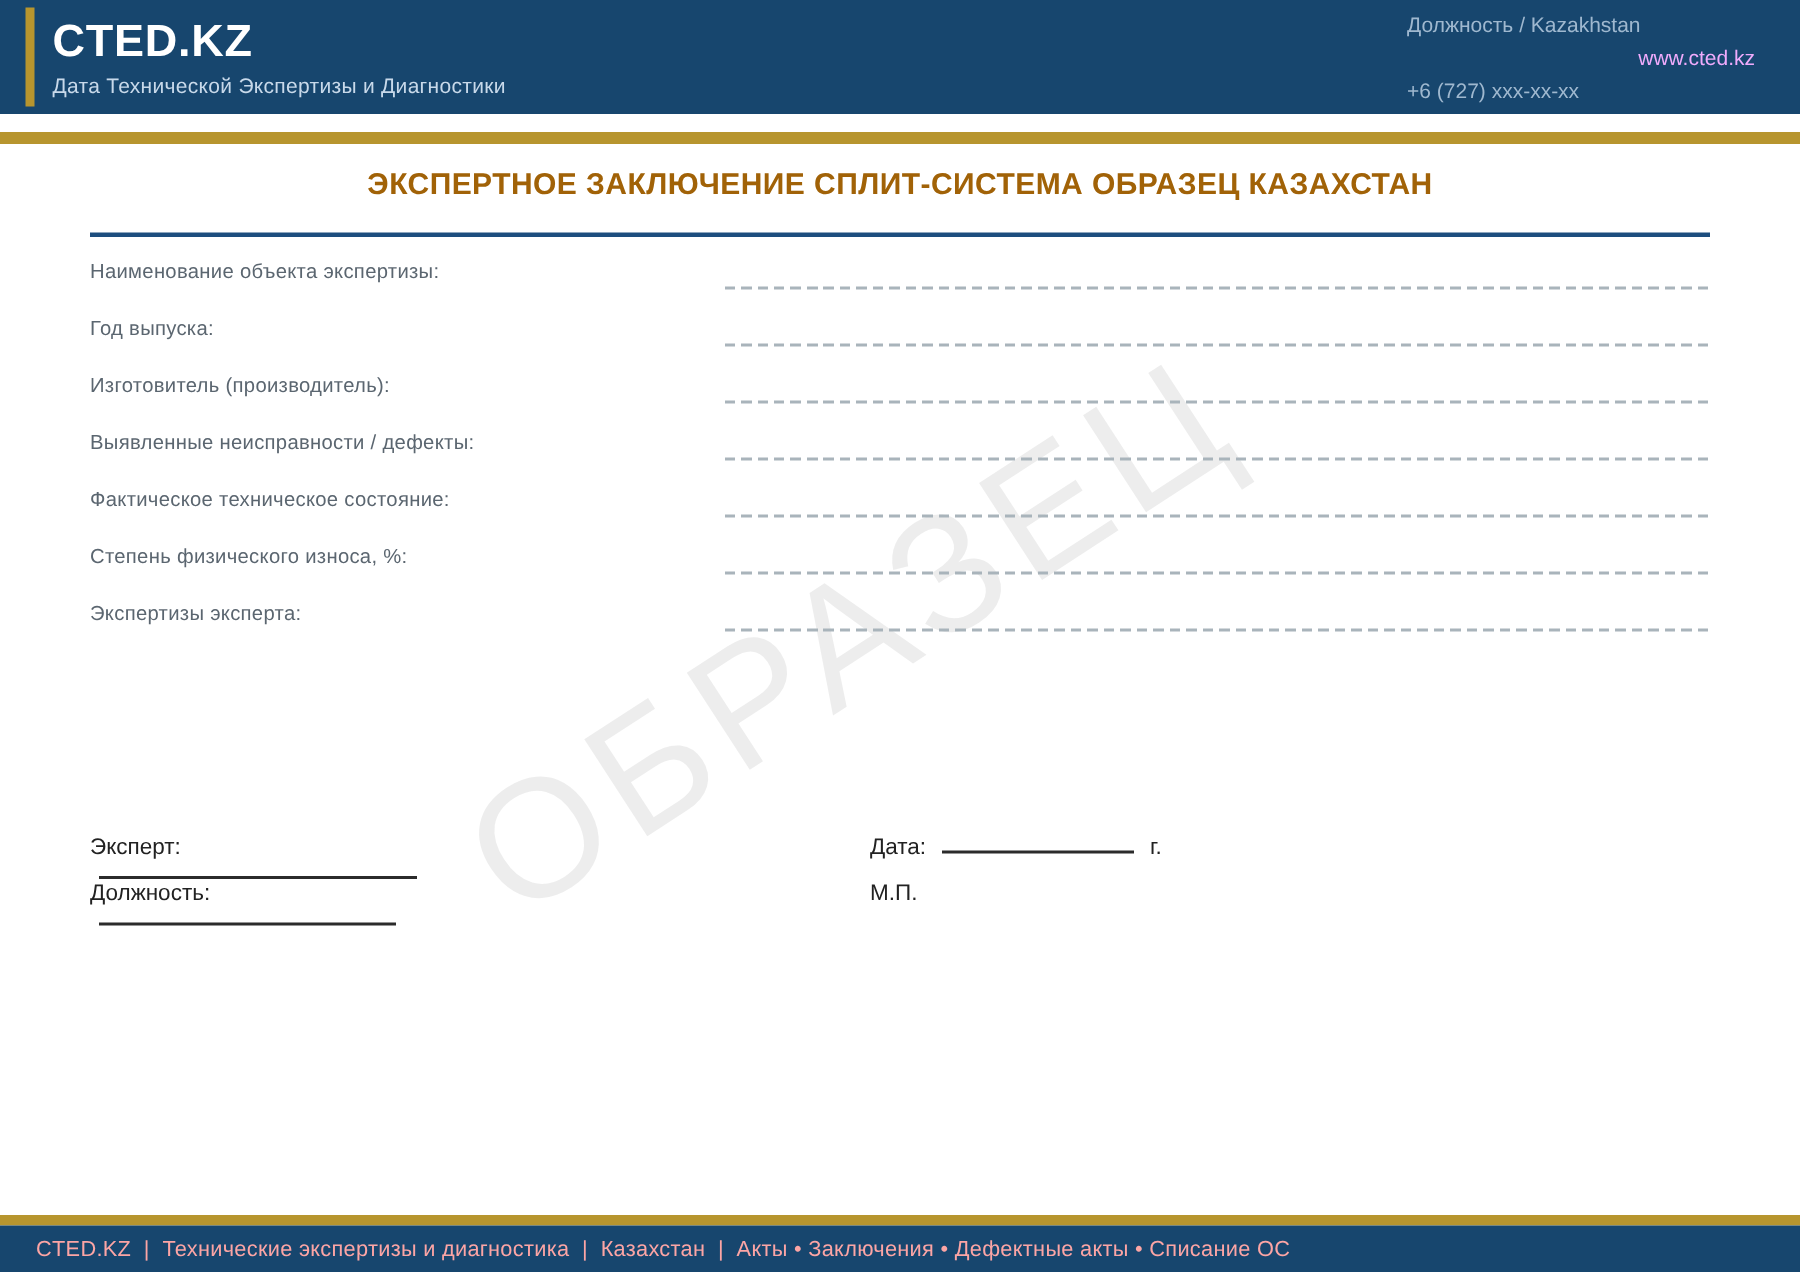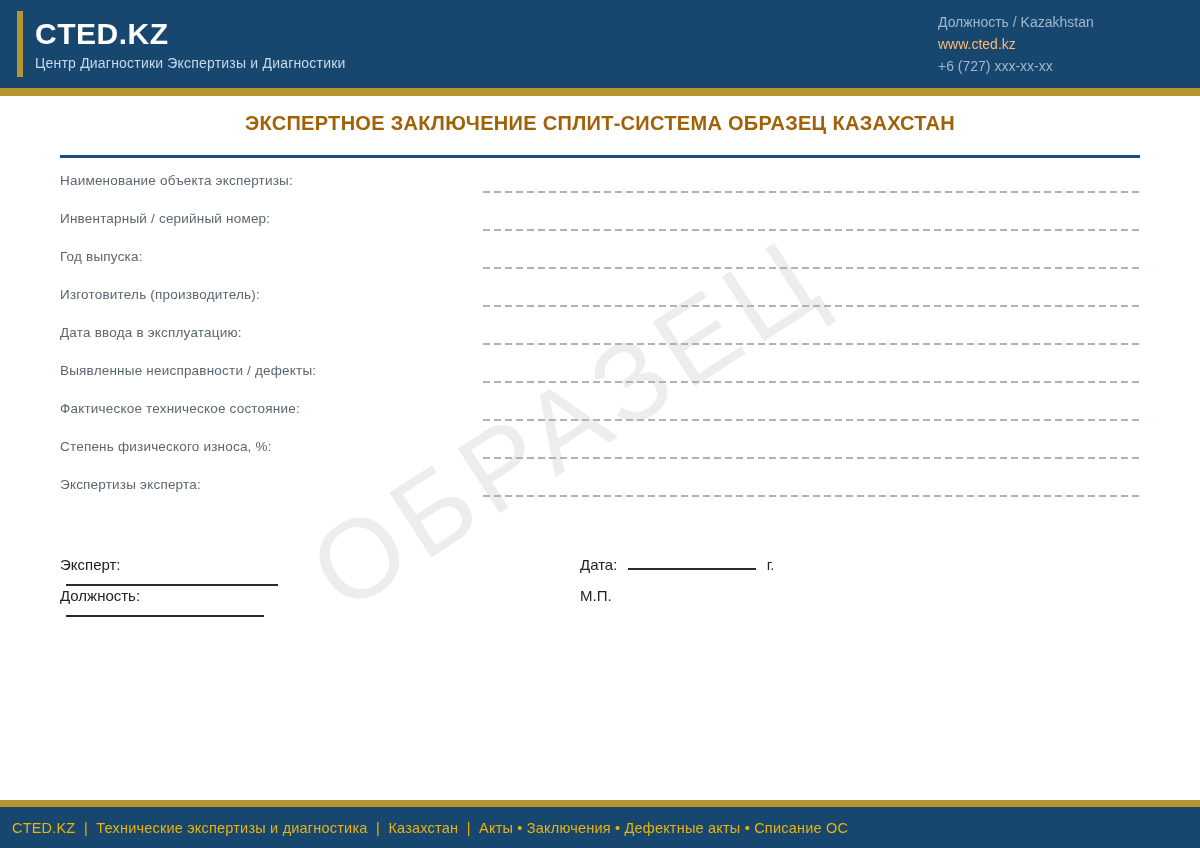--- a/index.html
+++ b/index.html
@@ -7,31 +7,31 @@
   html, body { background: #ffffff; }
   body {
     font-family: "Liberation Sans", sans-serif;
     width: 1200px; height: 848px;
     position: relative; overflow: hidden;
   }
   .page { position: relative; width: 1200px; height: 848px; background: #ffffff; overflow: hidden; }
 
   
   .header {
-    position: absolute; top: 0; left: 0; right: 0; height: 88px;
+    position: absolute; top: 0; left: 0; right: 0; height: 76px;
     background: #17466E;
     display: flex; align-items: center; justify-content: space-between;
     padding: 0 30px 0 17px;
   }
   .brand { display: flex; align-items: center; }
   .brand-accent { width: 6px; height: 66px; background: #B7952E; margin-right: 12px; }
   .brand-logo { color: #ffffff; font-size: 30px; font-weight: bold; letter-spacing: 0.5px; line-height: 1.1; }
   .brand-subtitle { color: #c8d9ea; font-size: 14px; margin-top: 5px; letter-spacing: 0.2px; }
   .contact { width: 232px; font-size: 14px; line-height: 22px; color: #9fb8cf; text-align: left; }
-  .contact .website { color: #fdba74; cursor: pointer; }
+  .contact .website { color: #f0abfc; cursor: pointer; text-align: right; }
 
   .gold-stripe-top { position: absolute; top: 88px; left: 0; right: 0; height: 8px; background: #B7952E; }
 
   
   .doc-title {
     position: absolute; top: 112px; left: 0; right: 0;
     text-align: center; color: #a16207;
     font-size: 20px; font-weight: bold; letter-spacing: 0.3px;
   }
   .title-rule { position: absolute; top: 155px; left: 60px; right: 60px; height: 3px; background: #1D4E7E; }
@@ -65,36 +65,36 @@
   .sig-line { display: inline-block; border-bottom: 2px solid #2b2b2b; height: 13px; margin-left: 6px; }
   .line-expert { width: 212px; }
   .line-position { width: 198px; }
   .line-date { width: 128px; }
   .date-suffix { margin-left: 7px; }
 
   
   .footer { position: absolute; bottom: 0; left: 0; right: 0; }
   .gold-stripe-bottom { height: 7px; background: #B7952E; }
   .footer-bar {
-    height: 41px; background: #17466E;
-    display: flex; align-items: center; padding-left: 12px;
-    color: #eab308; font-size: 14.5px; letter-spacing: 0.2px; white-space: pre;
+    height: 31px; background: #17466E;
+    display: flex; align-items: center; padding-left: 24px;
+    color: #fca5a5; font-size: 14.5px; letter-spacing: 0.2px; white-space: pre;
   }
 </style>
 </head>
 <body>
 
 <div class="page">
 
   <div class="header">
     <div class="brand">
       <div class="brand-accent"></div>
       <div class="brand-text">
         <div class="brand-logo">CTED.KZ</div>
-        <div class="brand-subtitle">Центр Диагностики Экспертизы и Диагностики</div>
+        <div class="brand-subtitle">Дата Технической Экспертизы и Диагностики</div>
       </div>
     </div>
     <div class="contact">
       <div class="country">Должность / Kazakhstan</div>
       <div class="website">www.cted.kz</div>
       <div class="phone">+6 (727) xxx-xx-xx</div>
     </div>
   </div>
   <div class="gold-stripe-top"></div>
 
@@ -102,33 +102,25 @@
   <div class="title-rule"></div>
 
   <div class="watermark">ОБРАЗЕЦ</div>
 
   <div class="fields">
     <div class="field-row">
       <span class="field-label">Наименование объекта экспертизы:</span>
       <span class="field-line"></span>
     </div>
     <div class="field-row">
-      <span class="field-label">Инвентарный / серийный номер:</span>
-      <span class="field-line"></span>
-    </div>
-    <div class="field-row">
       <span class="field-label">Год выпуска:</span>
       <span class="field-line"></span>
     </div>
     <div class="field-row">
       <span class="field-label">Изготовитель (производитель):</span>
-      <span class="field-line"></span>
-    </div>
-    <div class="field-row">
-      <span class="field-label">Дата ввода в эксплуатацию:</span>
       <span class="field-line"></span>
     </div>
     <div class="field-row">
       <span class="field-label">Выявленные неисправности / дефекты:</span>
       <span class="field-line"></span>
     </div>
     <div class="field-row">
       <span class="field-label">Фактическое техническое состояние:</span>
       <span class="field-line"></span>
     </div>

